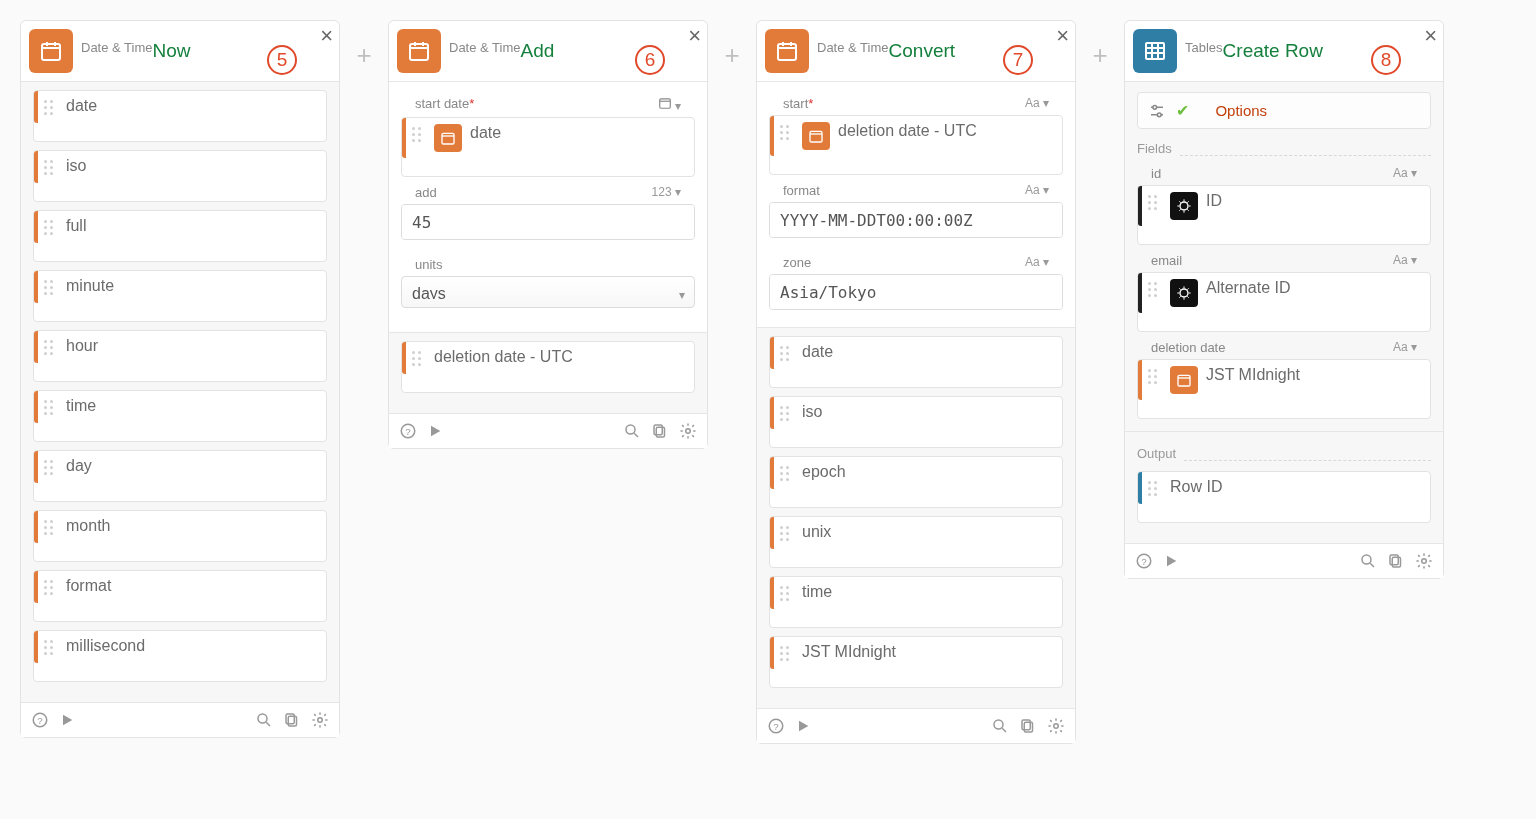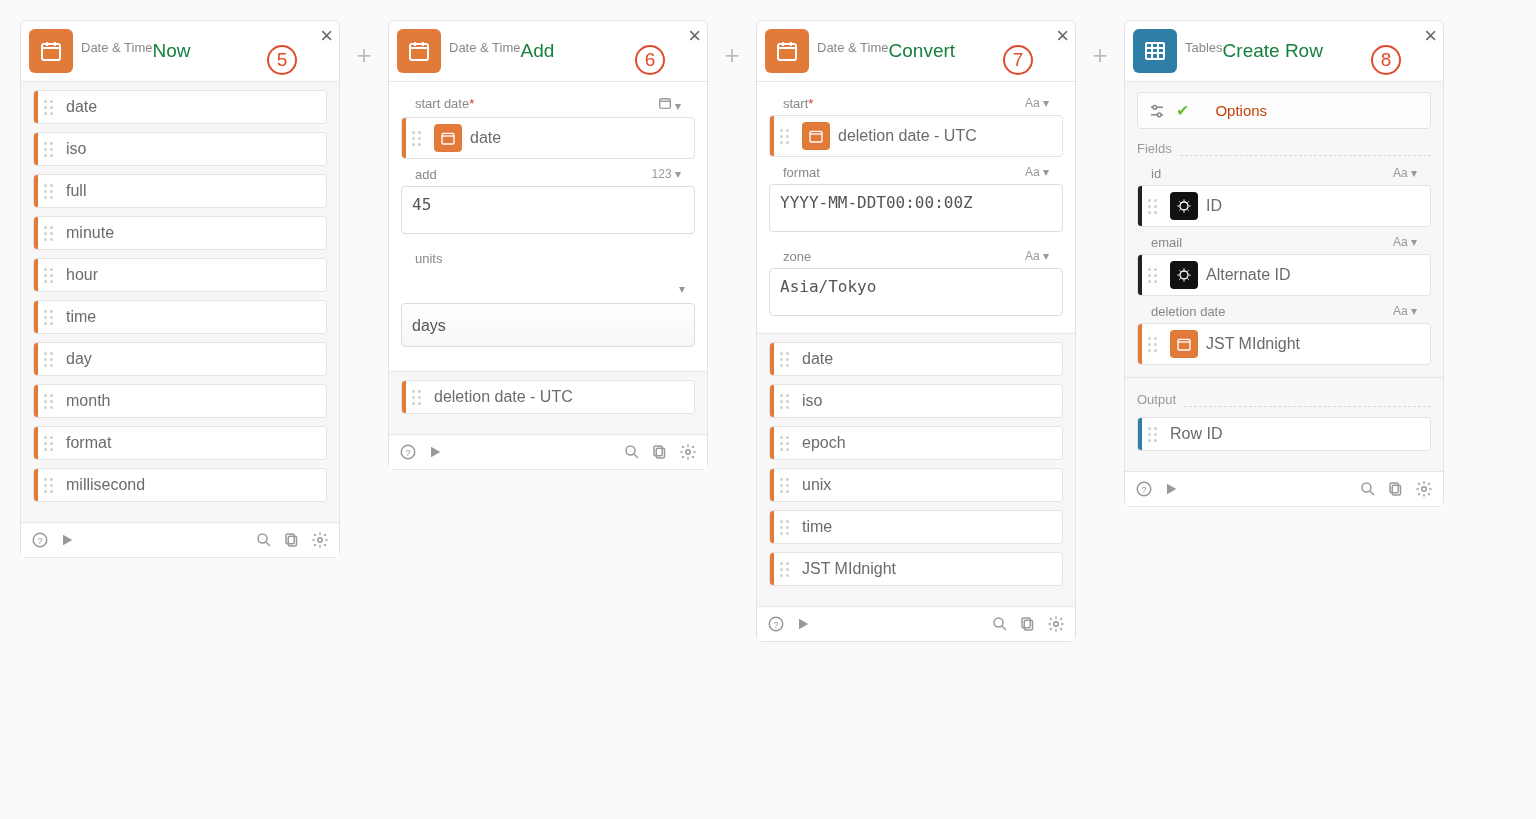--- a/index.html
+++ b/index.html
@@ -73,25 +73,25 @@
   .section.white { background:#fff; }
   .section.footer {
     border-top:1px solid #e6e6e6;
     background:#fff;
     padding:8px 10px;
     display:flex;
     align-items:center;
   }
   .pill {
     display:flex;
-    align-items:center;
+    align-items:flex-start;
     border:1px solid #e3e3e3;
     background:#fff;
     border-radius:4px;
-    padding:6px 8px 6px 4px;
+    padding:6px 8px 24px 4px;
     margin-bottom:8px;
     position:relative;
   }
   .pill .stripe { width:4px; align-self:stretch; margin:-6px 6px -6px -4px; border-top-left-radius:3px; border-bottom-left-radius:3px;}
   .stripe.orange{ background:#e27a3a;}
   .stripe.blue{ background:#2f7ea6;}
   .stripe.dark{ background:#222;}
   .grip {
     width:14px; height:20px;
     display:grid;
@@ -117,22 +117,22 @@
     width:100%;
     border:1px solid #dcdcdc;
     border-radius:4px;
     background:#fff;
     padding:8px 10px;
     font-size:16px;
     color:#555;
     margin-bottom:10px;
     resize:none;
   }
-  .text-input { height:48px; }
-  .select-input { height:44px; appearance:none; position:relative; background:linear-gradient(#fff,#f7f7f7);margin-top:33px; }
+  .text-input { height:36px; }
+  .select-input { height:32px; appearance:none; position:relative; background:linear-gradient(#fff,#f7f7f7); }
   .select-wrap{ position:relative; margin-bottom:10px;}
   .select-caret{ position:absolute; right:10px; top:12px; color:#999; font-size:12px; pointer-events:none;}
   .footer-left{ display:flex; gap:10px; align-items:center;}
   .footer-right{ margin-left:auto; display:flex; gap:10px; align-items:center;}
   .fbtn{ color:#999; cursor:pointer; display:inline-flex; align-items:center; justify-content:center;}
   .options-row{
     display:flex; align-items:center; gap:10px;
     border:1px solid #e3e3e3; background:#fdfdfd; border-radius:4px;
     padding:8px 10px; margin-bottom:12px;
   }

